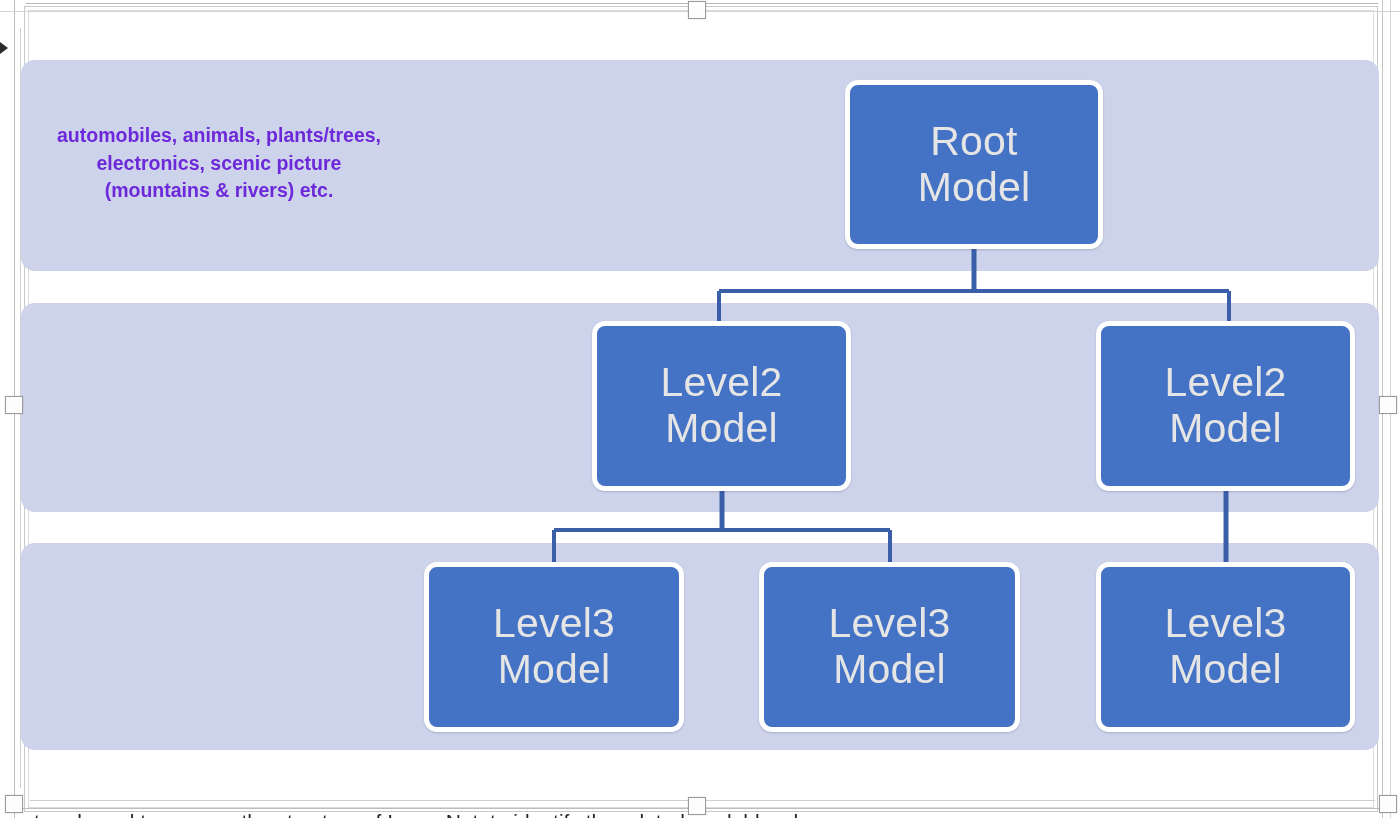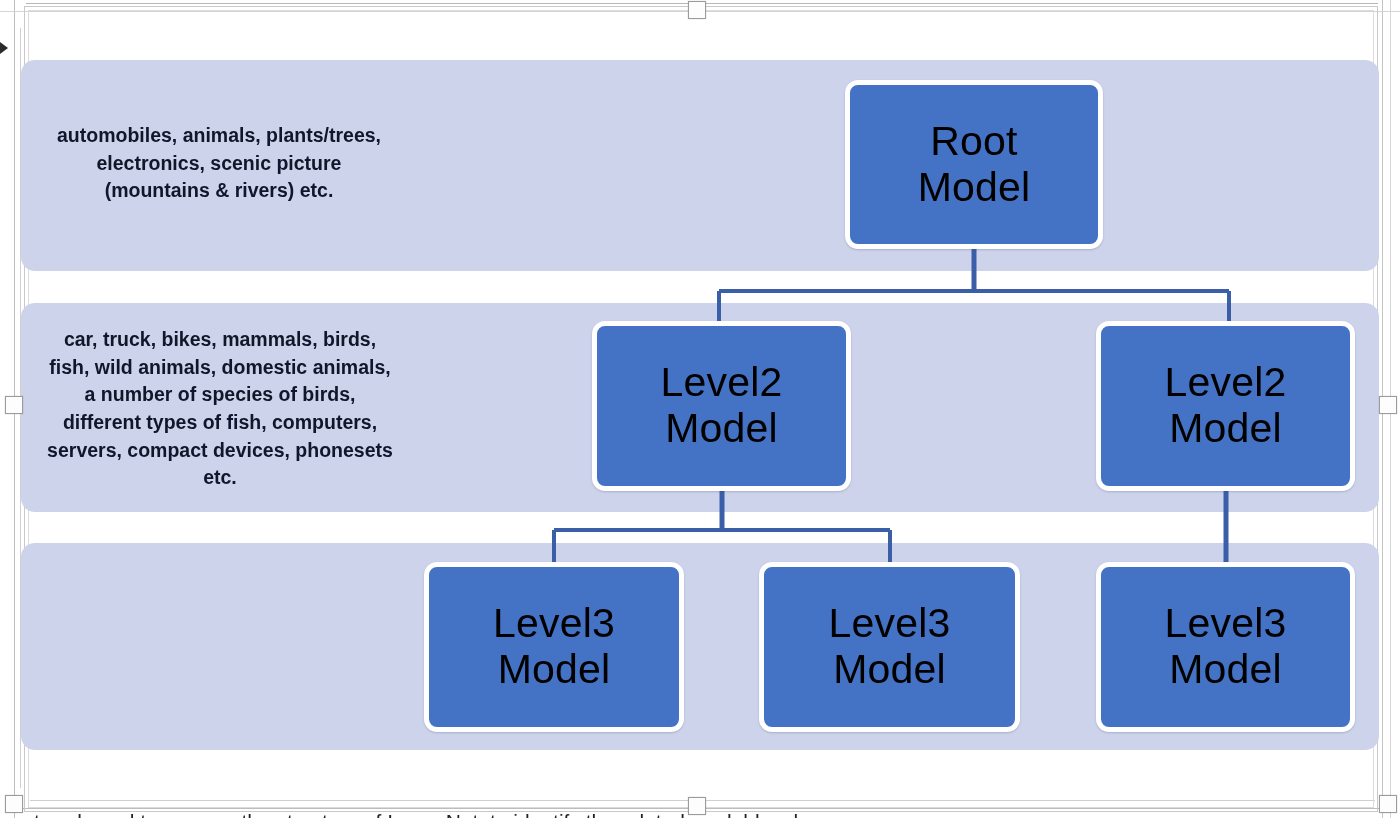--- a/index.html
+++ b/index.html
@@ -139,21 +139,21 @@
     background: #cdd3ea;
     border-radius: 14px;
   }
   .band.band-1 { top: 60px;  width: 1358px; height: 211px; }
   .band.band-2 { top: 303px; width: 1358px; height: 209px; }
   .band.band-3 { top: 543px; width: 1358px; height: 207px; }
 
   .band-text {
     position: absolute;
     text-align: center;
-    color: #0f172a;
+    color: #6d28d9;
     font-size: 19.5px;
     line-height: 1.42;
     font-weight: 600;
     white-space: pre-line;
   }
   .band-text.bt-1 { left: 24px;  top: 122px; width: 390px; }
   .band-text.bt-2 { left: 18px;  top: 326px; width: 404px; }
   .band-text.bt-3 { left: 32px;  top: 606px; width: 376px; }
 
   
@@ -167,21 +167,21 @@
   .node {
     position: absolute;
     background: #4472c4;
     border: 5px solid #ffffff;
     border-radius: 13px;
     box-sizing: border-box;
     display: flex;
     flex-direction: column;
     align-items: center;
     justify-content: center;
-    color: #000000;
+    color: #e5e5e5;
     font-size: 41px;
     line-height: 1.12;
     letter-spacing: .2px;
     text-align: center;
     box-shadow: 0 1px 2px rgba(60,70,110,.25);
   }
   .node .ln { display: block; }
 
   .node.root  { left: 845px;  top: 80px;  width: 258px; height: 169px; }
   .node.l2a   { left: 592px;  top: 321px; width: 259px; height: 170px; }
@@ -235,26 +235,20 @@
     <path d="M 554 530 L 890 530" stroke="#3A5FA8" stroke-width="4" fill="none"></path>
     <path d="M 554 530 L 554 564" stroke="#3A5FA8" stroke-width="4" fill="none"></path>
     <path d="M 890 530 L 890 564" stroke="#3A5FA8" stroke-width="4" fill="none"></path>
 
     <path d="M 1226 491 L 1226 564" stroke="#3A5FA8" stroke-width="5" fill="none"></path>
   </svg>
 
   <div class="band-text bt-1">automobiles, animals, plants/trees,
 electronics, scenic picture
 (mountains &amp; rivers) etc.</div>
-  <div class="band-text bt-2">car, truck, bikes, mammals, birds,
-fish, wild animals, domestic animals,
-a number of species of birds,
-different types of fish, computers,
-servers, compact devices, phonesets
-etc.</div>
 
   <div class="node root">
     <span class="ln">Root</span>
     <span class="ln">Model</span>
   </div>
 
   <div class="node l2a">
     <span class="ln">Level2</span>
     <span class="ln">Model</span>
   </div>

